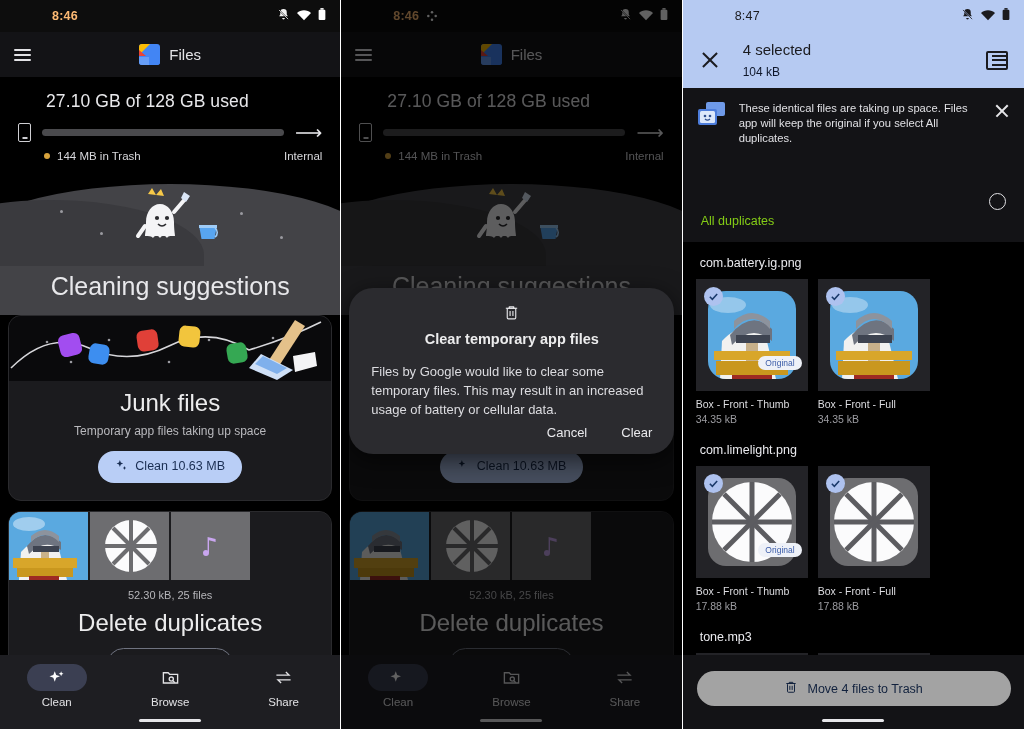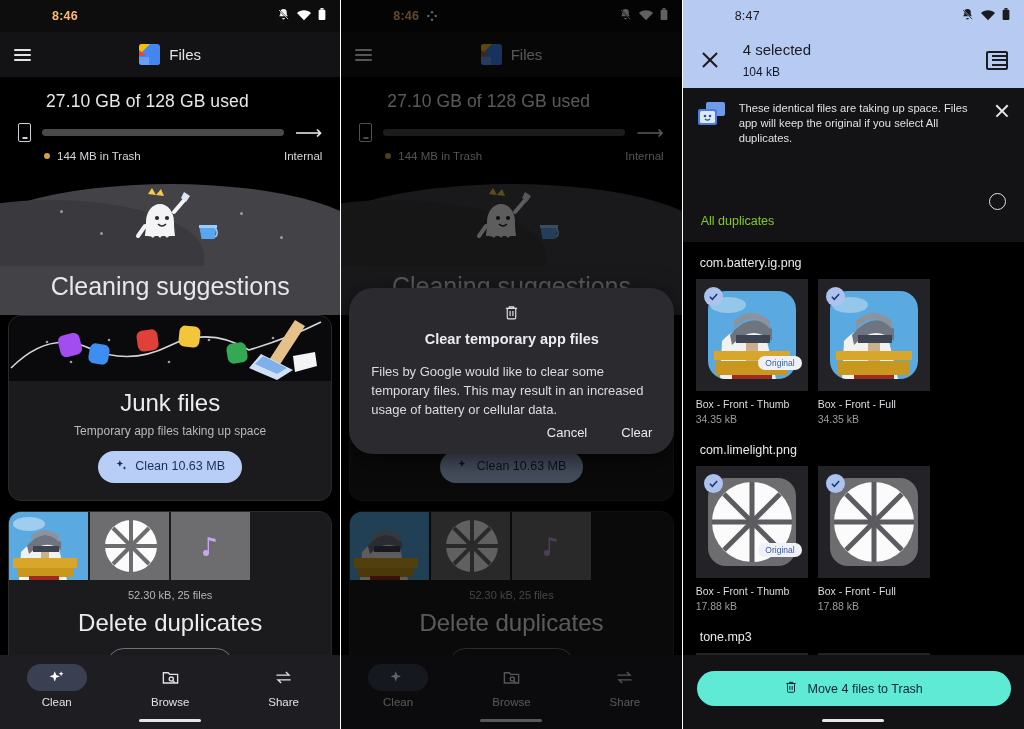--- a/index.html
+++ b/index.html
@@ -134,21 +134,21 @@
   .dupcell { width: 120px; }
   .dupimg { width: 112px; height: 112px; background: #232327; position: relative; display:flex;align-items:center;justify-content:center;}
   .dupimg .artbox { width: 88px; height: 88px; border-radius: 18px; overflow: hidden; position: relative; }
   .checkmark { position: absolute; left: 8px; top: 8px; width: 19px; height: 19px; border-radius: 50%;
       background: #aec2ef; display: flex; align-items: center; justify-content: center; z-index: 5; }
   .origbadge { position: absolute; right: 6px; bottom: 21px; background: #eef1f8; color: #3b5ca8; font-size: 8.5px;
       padding: 2px 7px; border-radius: 8px; z-index: 6; }
   .dupname { font-size: 10.5px; color: #dcdce0; margin-top: 7px; }
   .dupsize { font-size: 10.5px; color: #9c9ca1; margin-top: 3px; }
 
-  .trashbtn { position: absolute; left: 14px; bottom: 23px; width: 314px; height: 35px; background: #5eead4;
+  .trashbtn { position: absolute; left: 14px; bottom: 23px; width: 314px; height: 35px; background: #a3a3a3;
       border-radius: 19px; display: flex; align-items: center; justify-content: center; gap: 9px; z-index: 30; }
   .trashbtn span { font-size: 12.5px; color: #11213d; }
   .p3bottom { position: absolute; left: 0; bottom: 0; width: 100%; height: 74px; background: #131316; z-index: 20; }
 </style>
 </head>
 <body>
 
 <div class="stage">
 
   <div class="panel p1">

